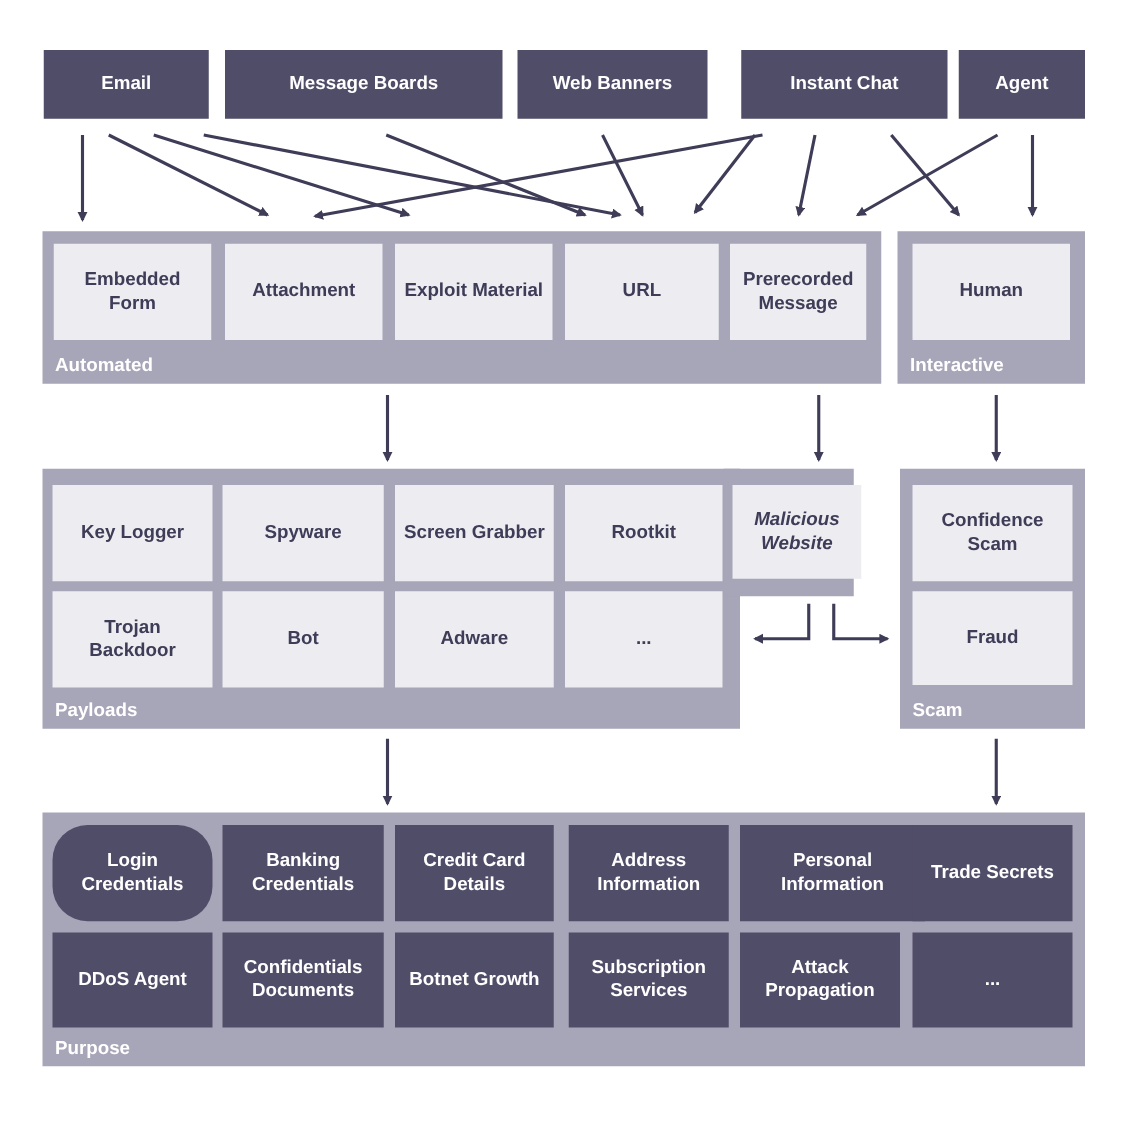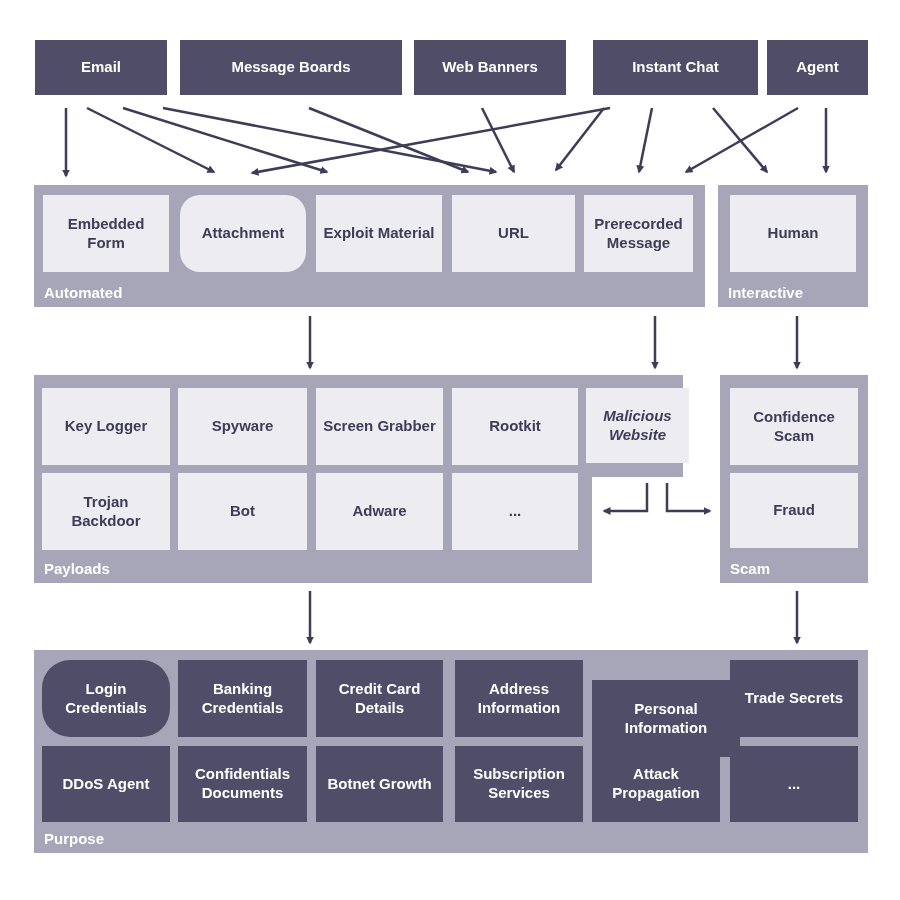--- a/index.html
+++ b/index.html
@@ -27,21 +27,21 @@
 <div id="canvas">
 
   <div class="node dark" style="left:35px;top:40px;width:132px;height:55px;">Email</div>
   <div class="node dark" style="left:180px;top:40px;width:222px;height:55px;">Message Boards</div>
   <div class="node dark" style="left:414px;top:40px;width:152px;height:55px;">Web Banners</div>
   <div class="node dark" style="left:593px;top:40px;width:165px;height:55px;">Instant Chat</div>
   <div class="node dark" style="left:767px;top:40px;width:101px;height:55px;">Agent</div>
 
   <div class="group" style="left:34px;top:185px;width:671px;height:122px;">
     <div class="node light" style="left:9px;top:10px;width:126px;height:77px;">Embedded Form</div>
-    <div class="node light" style="left:146px;top:10px;width:126px;height:77px;border-radius:20px;">Attachment</div>
+    <div class="node light" style="left:146px;top:10px;width:126px;height:77px;">Attachment</div>
     <div class="node light" style="left:282px;top:10px;width:126px;height:77px;">Exploit Material</div>
     <div class="node light" style="left:418px;top:10px;width:123px;height:77px;text-align:center;">URL</div>
     <div class="node light" style="left:550px;top:10px;width:109px;height:77px;">Prerecorded Message</div>
     <div class="group-label">Automated</div>
   </div>
 
   <div class="group" style="left:718px;top:185px;width:150px;height:122px;">
     <div class="node light" style="left:12px;top:10px;width:126px;height:77px;">Human</div>
     <div class="group-label">Interactive</div>
   </div>
@@ -66,21 +66,21 @@
     <div class="node light" style="left:10px;top:13px;width:128px;height:77px;">Confidence Scam</div>
     <div class="node light" style="left:10px;top:98px;width:128px;height:75px;">Fraud</div>
     <div class="group-label">Scam</div>
   </div>
 
   <div class="group" style="left:34px;top:650px;width:834px;height:203px;">
     <div class="node dark" style="left:8px;top:10px;width:128px;height:77px;border-radius:28px;">Login Credentials</div>
     <div class="node dark" style="left:144px;top:10px;width:129px;height:77px;">Banking Credentials</div>
     <div class="node dark" style="left:282px;top:10px;width:127px;height:77px;">Credit Card Details</div>
     <div class="node dark" style="left:421px;top:10px;width:128px;height:77px;">Address Information</div>
-    <div class="node dark" style="left:558px;top:10px;width:148px;height:77px;margin-top:20px;">Personal Information</div>
+    <div class="node dark" style="left:558px;top:10px;width:148px;height:77px;">Personal Information</div>
     <div class="node dark" style="left:696px;top:10px;width:128px;height:77px;">Trade Secrets</div>
     <div class="node dark" style="left:8px;top:96px;width:128px;height:76px;">DDoS Agent</div>
     <div class="node dark" style="left:144px;top:96px;width:129px;height:76px;">Confidentials Documents</div>
     <div class="node dark" style="left:282px;top:96px;width:127px;height:76px;">Botnet Growth</div>
     <div class="node dark" style="left:421px;top:96px;width:128px;height:76px;">Subscription Services</div>
     <div class="node dark" style="left:558px;top:96px;width:128px;height:76px;">Attack Propagation</div>
     <div class="node dark" style="left:696px;top:96px;width:128px;height:76px;">...</div>
     <div class="group-label">Purpose</div>
   </div>
 

